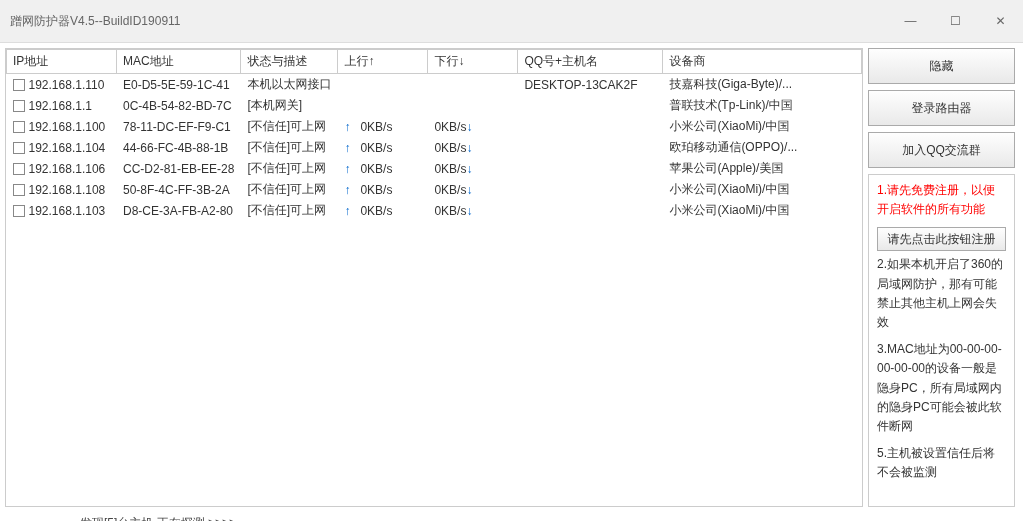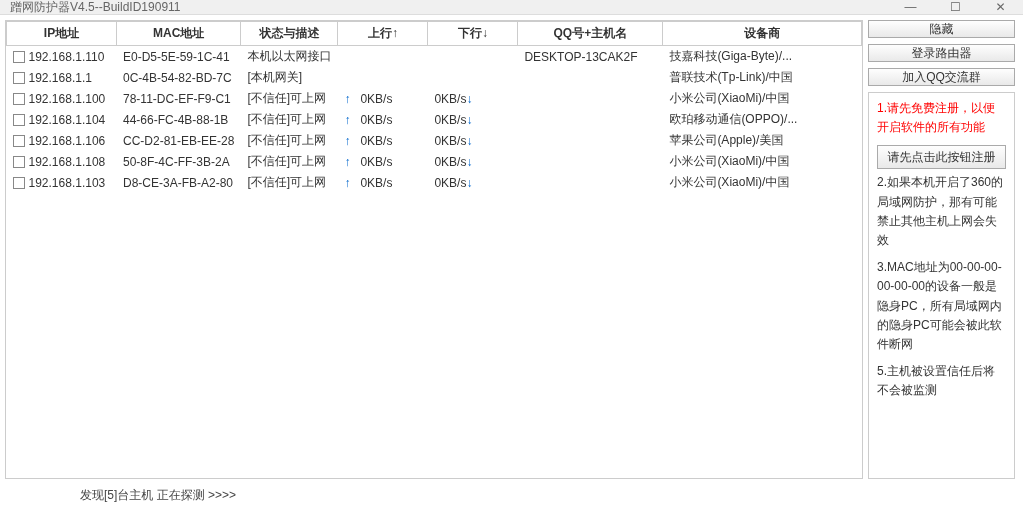--- a/index.html
+++ b/index.html
@@ -1,37 +1,37 @@
 <!DOCTYPE html>
 <html><head>
   <meta charset="utf-8">
   <style>
     * { margin: 0; padding: 0; box-sizing: border-box; font-family: "Microsoft YaHei", "SimSun", sans-serif; }
     body { background: #fff; font-size: 12px; color: #333; width: 1023px; height: 521px; overflow: hidden; }
-    .titlebar { height: 15px; background: #f0f0f0; display: flex; align-items: center; padding-left: 10px; border-bottom: 1px solid #ddd; }
+    .titlebar { height: 43px; background: #f0f0f0; display: flex; align-items: center; padding-left: 10px; border-bottom: 1px solid #ddd; }
     .titlebar-text { flex: 1; color: #666; font-size: 12px; }
     .win-btns { display: flex; }
     .win-btn { width: 45px; height: 30px; display: flex; align-items: center; justify-content: center; color: #666; cursor: pointer; }
     .main { display: flex; height: calc(100% - 52px); }
     .left { flex: 1; display: flex; flex-direction: column; border: 1px solid #ccc; margin: 5px; }
     .table-wrap { flex: 1; overflow: auto; }
     table { width: 100%; border-collapse: collapse; font-size: 12px; }
-    th { text-align: center; padding: 3px 6px; border: 1px solid #ccc; background: #fff; font-weight: bold; white-space: nowrap; }
+    th { text-align: left; padding: 3px 6px; border: 1px solid #ccc; background: #fff; font-weight: normal; white-space: nowrap; }
     td { padding: 2px 6px; white-space: nowrap; border-right: 1px solid transparent; }
     tr.data-row td { height: 18px; }
     .chk { width: 12px; height: 12px; border: 1px solid #888; display: inline-block; vertical-align: middle; margin-right: 4px; }
     .col-ip { width: 110px; }
     .col-mac { width: 115px; }
     .col-status { width: 90px; }
     .col-up { width: 90px; }
     .col-down { width: 90px; }
     .col-qq { width: 145px; margin-left: 21px; }
     .col-vendor { width: auto; }
     .right { width: 155px; display: flex; flex-direction: column; padding: 5px 8px 5px 0; gap: 6px; }
-    .btn { height: 18px; border: 1px solid #aaa; background: linear-gradient(#fefefe,#e9e9e9); display: flex; align-items: center; justify-content: center; cursor: pointer; font-size: 12px; }
+    .btn { height: 36px; border: 1px solid #aaa; background: linear-gradient(#fefefe,#e9e9e9); display: flex; align-items: center; justify-content: center; cursor: pointer; font-size: 12px; }
     .panel { border: 1px solid #ccc; padding: 6px 8px; font-size: 12px; line-height: 1.6; flex: 1; overflow: auto; }
     .panel-title { position: relative; margin-top: -14px; margin-bottom: 4px; }
     .panel-title span { background: #fff; padding: 0 4px; }
     .red { color: #ff0000; }
     .reg-btn { margin: 4px 0; height: 24px; border: 1px solid #aaa; background: linear-gradient(#fefefe,#e9e9e9); display: flex; align-items: center; justify-content: center; cursor: pointer; font-size: 12px; }
     .tip { margin-bottom: 8px; }
     .statusbar { height: 22px; padding-left: 80px; display: flex; align-items: center; font-size: 12px; color: #444; text-align: center; }
     .arrow { color: #0066cc; }
   </style>
 </head>

